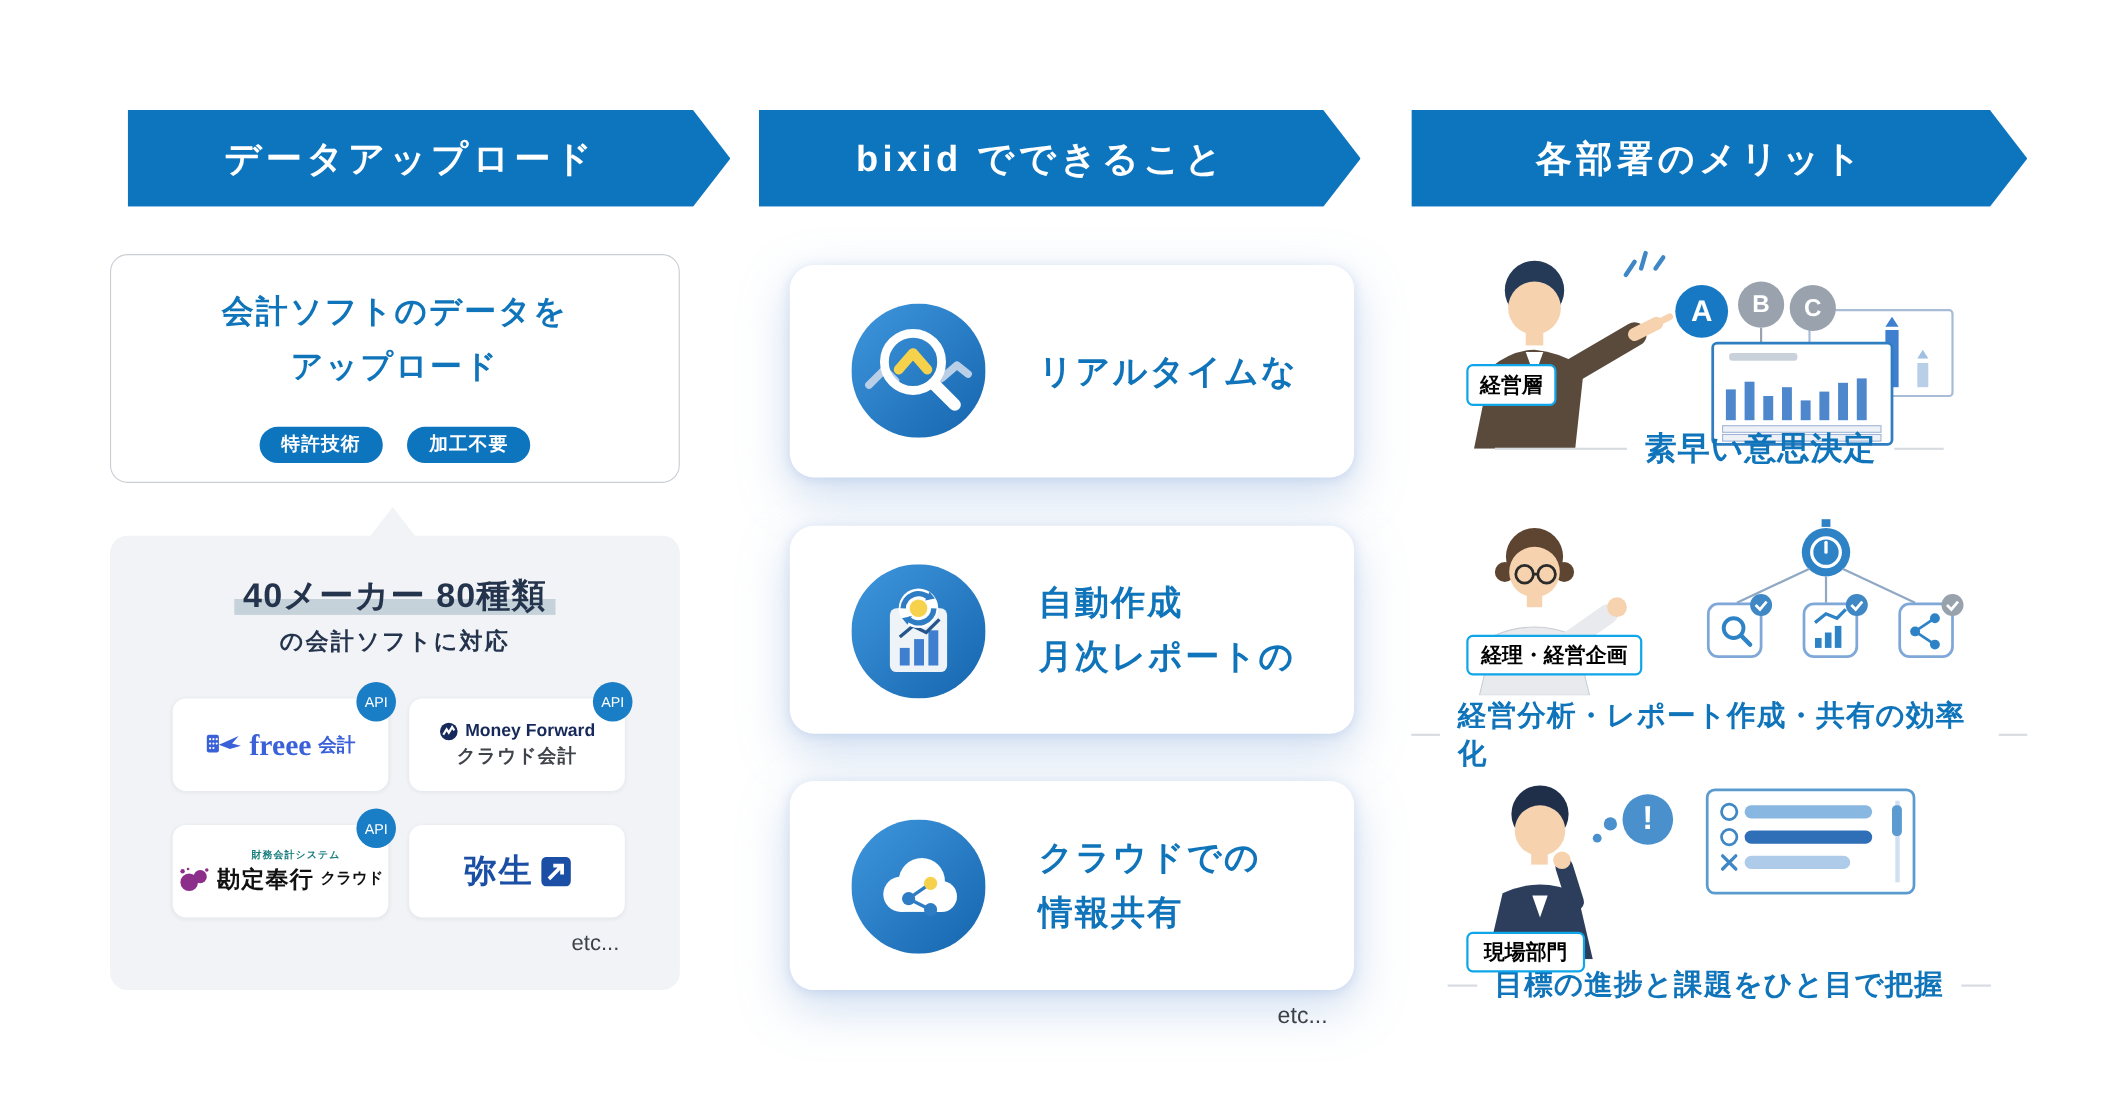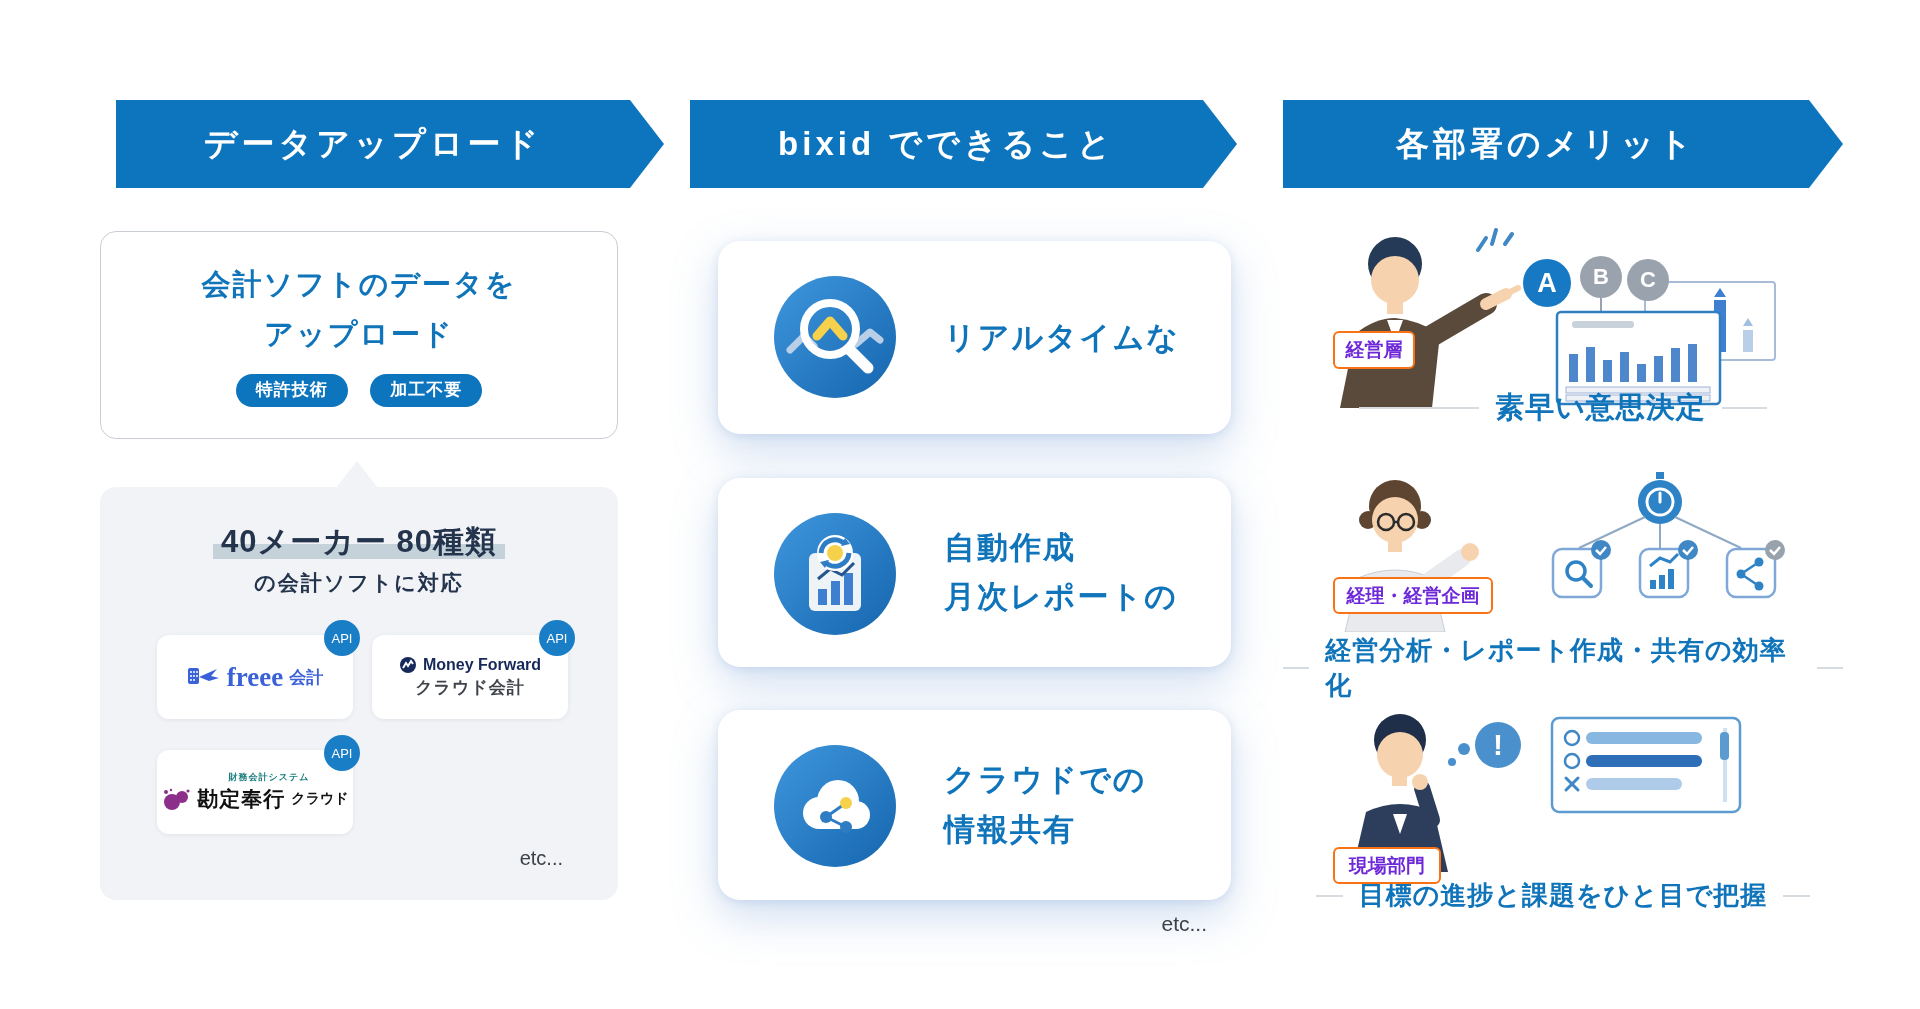--- a/index.html
+++ b/index.html
@@ -14,21 +14,21 @@
     clip-path:polygon(0 0, calc(100% - 34px) 0, 100% 50%, calc(100% - 34px) 100%, 0 100%); }
   #banner-upload { left:116px; width:548px; }
   #banner-features { left:690px; width:547px; }
   #banner-merits { left:1283px; width:560px; }
 
   
   .upload-card { position:absolute; left:100px; top:231px; width:518px; height:208px;
     background:#fff; border:1px solid #c9ced4; border-radius:16px; text-align:center; }
   .upload-title { padding-top:28px; font-size:29px; font-weight:bold; color:#0f74ba;
     line-height:1.72; letter-spacing:2px; }
-  .badge-row { margin-top:14px; }
+  .badge-row { margin-top:28px; }
   .badge { display:inline-block; background:#0d74be; color:#fff; font-size:17px;
     font-weight:bold; padding:4px 20px 6px; border-radius:999px; margin:0 9px; letter-spacing:1px; }
 
   .tri-up { position:absolute; left:336px; top:461px; width:0; height:0;
     border-left:21px solid transparent; border-right:21px solid transparent;
     border-bottom:27px solid #f1f3f6; }
 
   .support-panel { position:absolute; left:100px; top:487px; width:518px; height:413px;
     background:#f1f3f6; border-radius:16px; }
   .support-headline { position:absolute; top:34px; width:100%; text-align:center;
@@ -56,22 +56,22 @@
   .etc-text { position:absolute; color:#3c4148; font-size:20px; }
 
   
   .feat-card { position:absolute; left:694px; width:513px; background:#fff; border-radius:22px;
     box-shadow:0 16px 45px rgba(120,160,215,.35), 0 2px 10px rgba(130,165,215,.25);margin-left:24px; }
   .feat-icon { position:absolute; left:56px; top:35px; }
   .feat-text { position:absolute; left:226px; top:50%; transform:translateY(-50%);
     font-size:31px; font-weight:bold; color:#0f74ba; line-height:1.6; letter-spacing:2px; }
 
   
-  .role-label { position:absolute; background:#fff; border:2px solid #f97316; border-radius:6px;
-    color:#6d28d9; font-size:19px; font-weight:bold; display:flex; align-items:center;
+  .role-label { position:absolute; background:#fff; border:2px solid #0ea5e9; border-radius:6px;
+    color:#000000; font-size:19px; font-weight:bold; display:flex; align-items:center;
     justify-content:center; z-index:3; }
   .caption { position:absolute; left:1283px; width:560px; display:flex; align-items:center;
     justify-content:center; gap:16px; color:#0f74ba; font-weight:bold; letter-spacing:1px; }
   .cline { height:2px; background:#d7dce1; }
   .abc { position:absolute; border-radius:50%; color:#fff; font-weight:bold; z-index:2;
     display:flex; align-items:center; justify-content:center; }
   #abc-a { left:1523px; top:259px; width:48px; height:48px; background:#1779c4; font-size:27px; }
   #abc-b { left:1580px; top:256px; width:42px; height:42px; background:#9aa3ad; font-size:22px; }
   #abc-c { left:1627px; top:259px; width:42px; height:42px; background:#9aa3ad; font-size:22px; }
   .exclaim-bubble { position:absolute; left:1475px; top:722px; width:46px; height:46px;
@@ -147,20 +147,29 @@
         <circle cx="21" cy="9" r="6" fill="#8b2f8b"></circle>
         <circle cx="5" cy="4" r="2" fill="#8b2f8b"></circle>
         <circle cx="27" cy="3" r="1.6" fill="#8b2f8b"></circle>
         <circle cx="10" cy="2" r="1.2" fill="#8b2f8b"></circle>
       </svg>
       <span class="bugyo-main">勘定奉行</span>
       <span class="bugyo-suffix">クラウド</span>
     </div>
   </div>
 
+  <div class="vendor" style="left:272px; top:263px;">
+    <div class="logo-row">
+      <span class="yayoi-main">弥生</span>
+      <svg width="27" height="27" viewBox="0 0 27 27">
+        <rect x="0" y="0" width="27" height="27" rx="5" fill="#1a4fa5"></rect>
+        <path d="M7,20 L18,9 M11,8 h8 v8" fill="none" stroke="#fff" stroke-width="3.4"></path>
+      </svg>
+    </div>
+  </div>
 
   <div class="etc-text" style="right:55px; top:360px;">etc...</div>
 </div>
 
 <div class="feat-card" style="top:241px; height:193px;">
   <svg class="feat-icon" width="122" height="122" viewBox="0 0 122 122">
     <defs>
         <linearGradient id="g1" x1="0" y1="0" x2="1" y2="1">
       <stop offset="0" stop-color="#3f97dd"></stop>
           <stop offset="1" stop-color="#1565ae"></stop>

